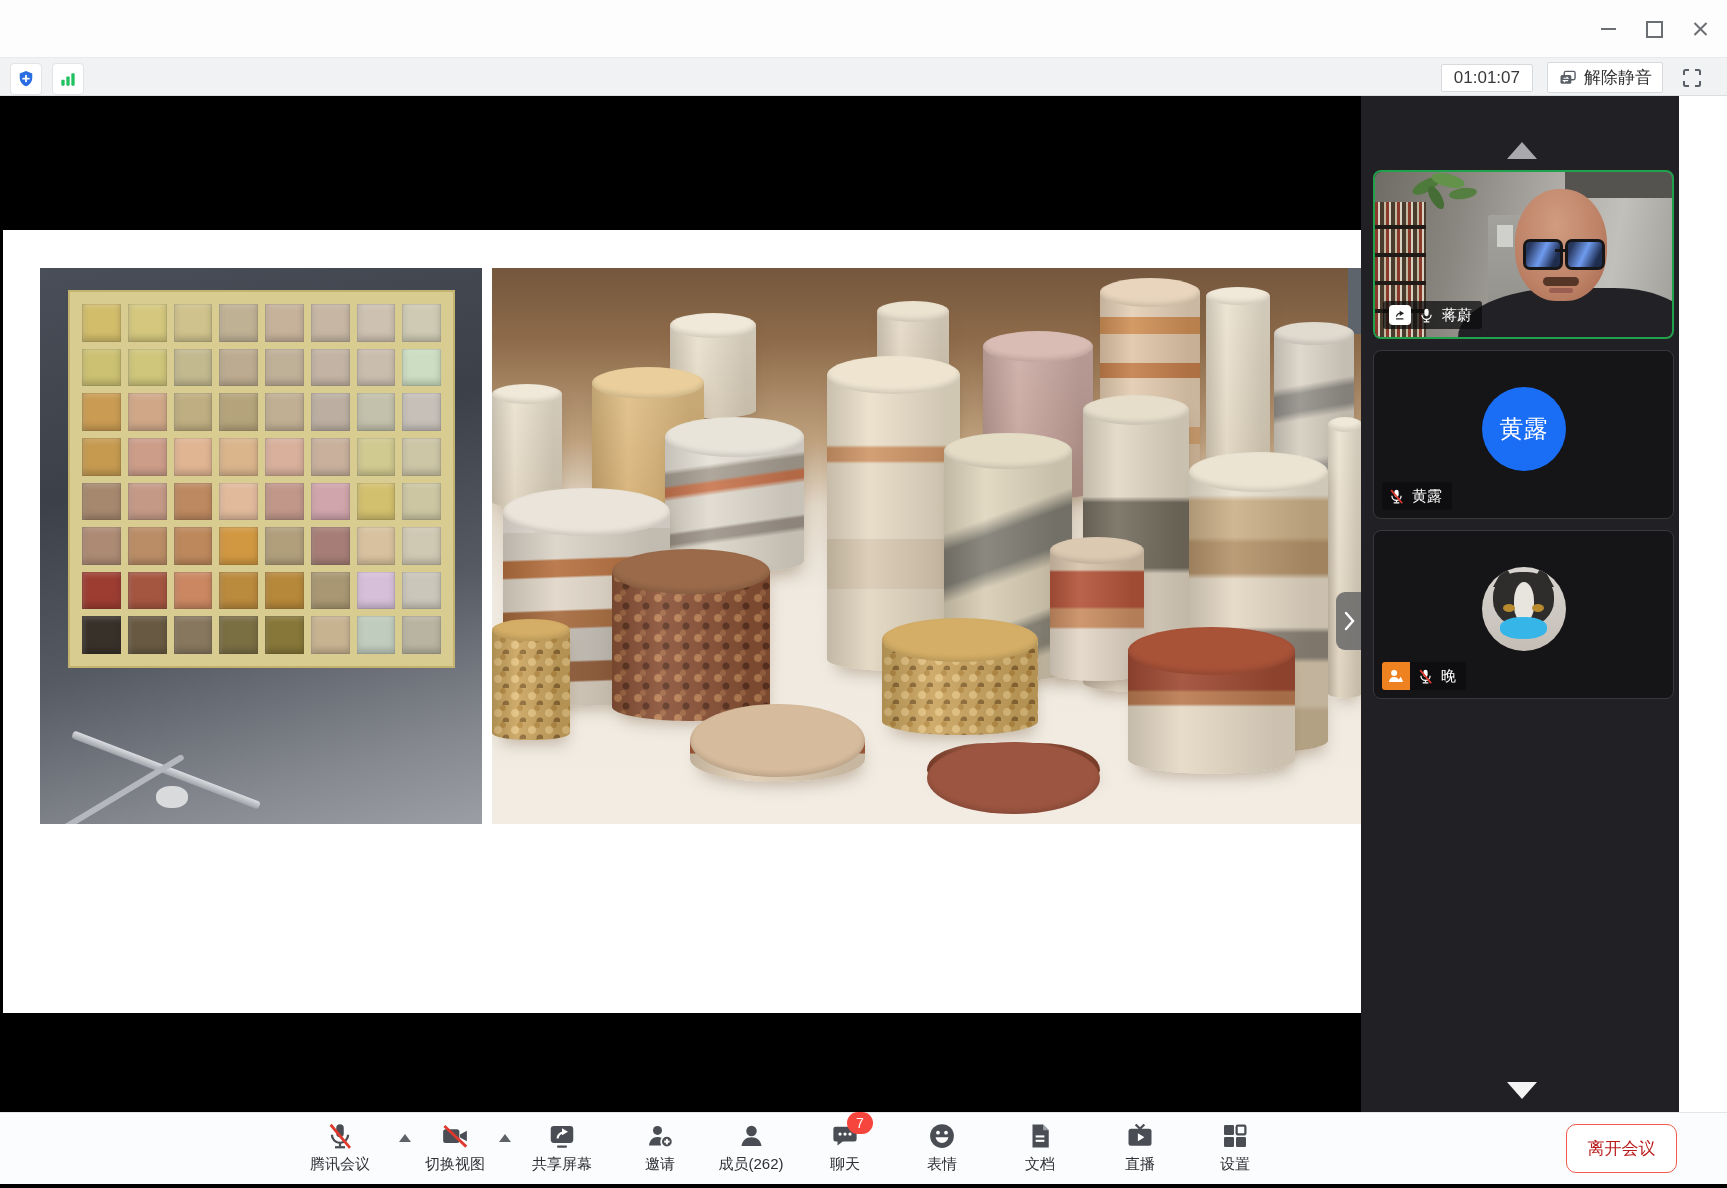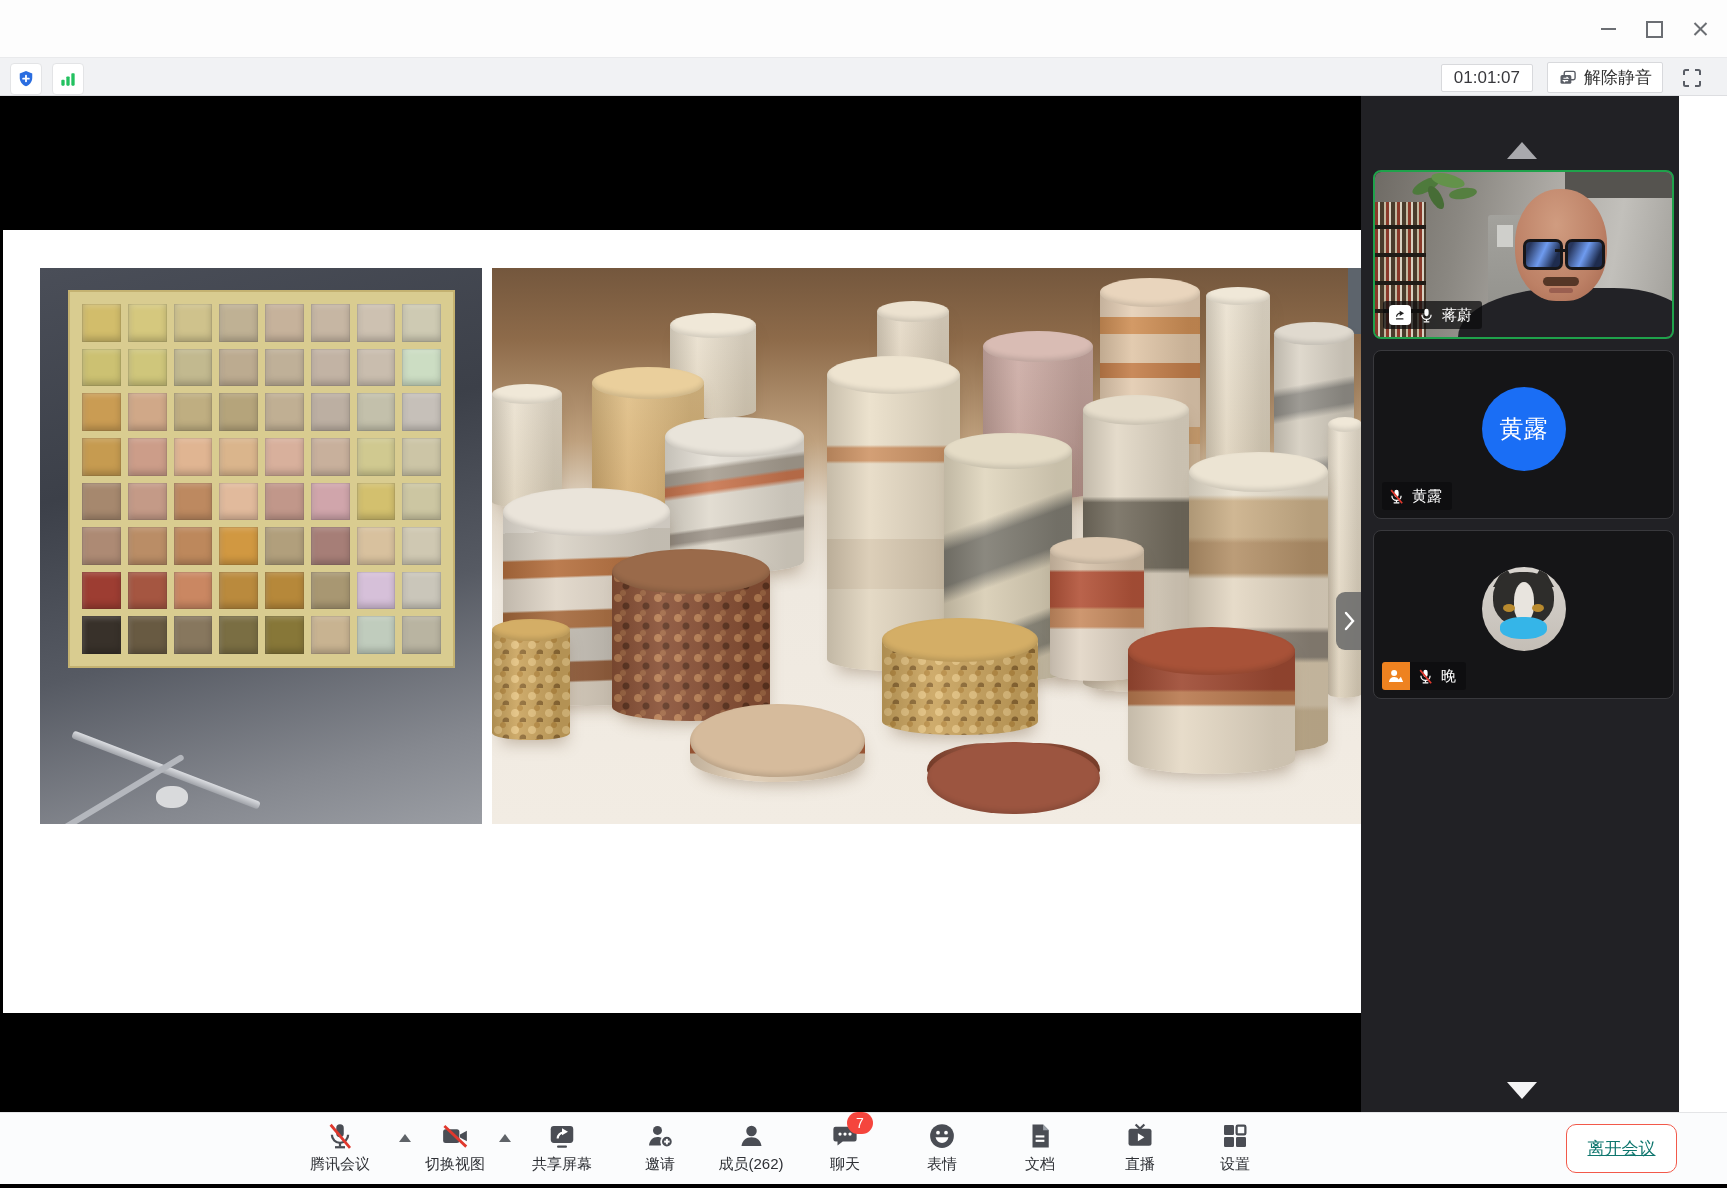--- a/index.html
+++ b/index.html
@@ -128,21 +128,21 @@
   .bedge{position:absolute;left:0;top:1184px;width:100%;height:4px;background:#000;}
   .tbtn{position:absolute;top:7px;transform:translateX(-50%);display:flex;flex-direction:column;
         align-items:center;gap:3px;cursor:pointer;}
   .tlabel{font-size:15px;color:#2f3136;white-space:nowrap;}
   .iconwrap{position:relative;width:32px;height:32px;display:flex;align-items:center;justify-content:center;}
   .optarrow{position:absolute;top:21px;width:0;height:0;border-left:6px solid transparent;
             border-right:6px solid transparent;border-bottom:8px solid #5f6368;cursor:pointer;}
   .badge{position:absolute;right:-12px;top:-8px;min-width:22px;height:22px;border-radius:11px;background:#f5453d;
          color:#fff;font-size:14px;display:flex;align-items:center;justify-content:center;padding:0 2px;}
   .leavebtn{position:absolute;right:50px;top:11px;width:109px;height:47px;border:1px solid #f2594a;border-radius:10px;
-            background:#fff;color:#0f766e;font-size:17px;display:flex;align-items:center;justify-content:center;cursor:pointer;text-decoration:underline;}
+            background:#fff;color:#b91c1c;font-size:17px;display:flex;align-items:center;justify-content:center;cursor:pointer;}
 </style>
 </head>
 <body>
 
 <div class="window">
 
   <div class="titlebar">
     <div class="winctrls">
       <div class="wbtn">
           <div class="wmin"></div>

